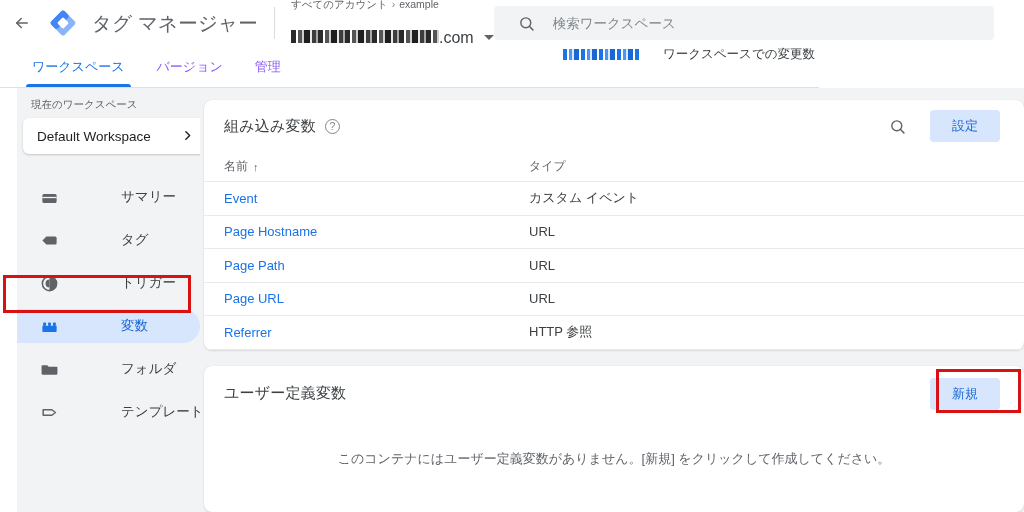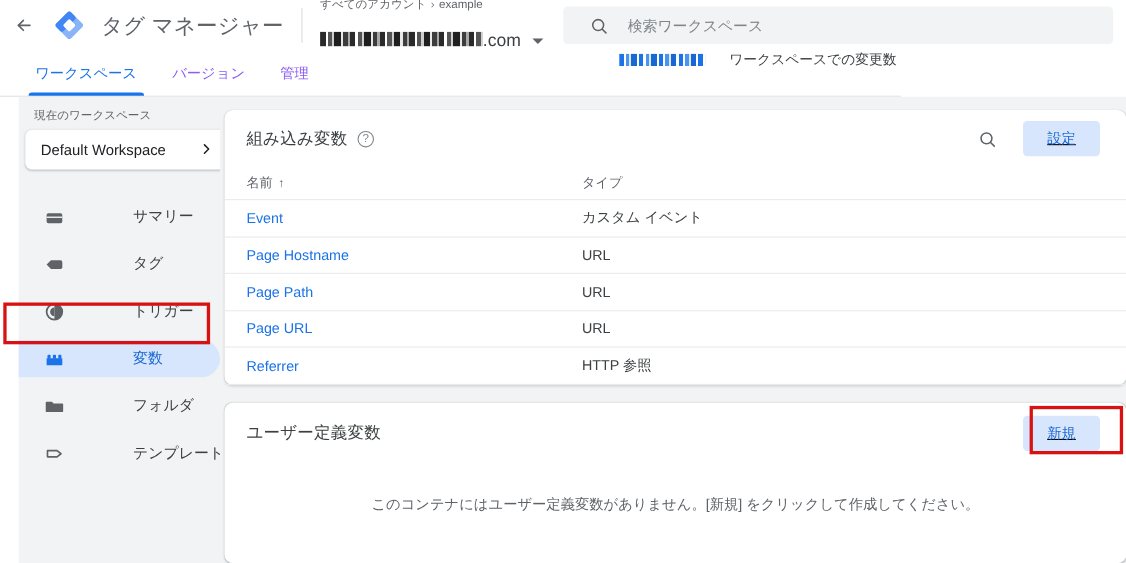--- a/index.html
+++ b/index.html
@@ -66,21 +66,21 @@
         #3d3d3d 21px, #3d3d3d 25px,
         #a8a8a8 25px, #a8a8a8 27px);
     filter: blur(0.6px);
   }
   .caret-down {
     width: 0; height: 0; border-left: 5px solid transparent;
     border-right: 5px solid transparent; border-top: 5px solid #5f6368;
     margin-left: 4px; margin-bottom: 2px;
   }
   .search-wrap {
-    margin-left: 18px; height: 34px; width: 500px;
+    height: 34px; width: 500px;
     background: #f1f3f4; border-radius: 4px;
     display: flex; align-items: center; padding: 0 24px; cursor: text;
   }
   .search-wrap .sicon { color: #5f6368; display: flex; align-items: center; }
   .search-input {
     border: 0; outline: 0; background: transparent; margin-left: 16px;
     font-size: 13.5px; color: #3c4043; width: 420px;
     font-family: "Liberation Sans", "DejaVu Sans", sans-serif;
   }
   .search-input::placeholder { color: #80868b; }
@@ -175,21 +175,21 @@
     height: 52px; display: flex; align-items: center; padding: 0 24px 0 20px;
   }
   .card-title {
     font-size: 15px; color: #3c4043; font-weight: 400; letter-spacing: .2px;
   }
   .help-icon {
     width: 15px; height: 15px; border-radius: 50%; border: 1.3px solid #80868b;
     color: #80868b; font-size: 10.5px; line-height: 13px; text-align: center;
     margin-left: 9px; cursor: pointer; font-weight: 400;
   }
-  .card-head-actions { margin-left: auto; display: flex; align-items: center; gap: 22px; text-decoration: underline; }
+  .card-head-actions { margin-left: auto; display: flex; align-items: center; gap: 22px; }
   .icon-btn {
     width: 22px; height: 22px; display: flex; align-items: center; justify-content: center;
     color: #5f6368; cursor: pointer;
   }
   .btn-tonal {
     background: #d7e6fd; color: #1967d2; font-size: 13px; font-weight: 500;
     border: 0; border-radius: 4px; height: 32px; padding: 0 22px; cursor: pointer;
     font-family: "Liberation Sans", "DejaVu Sans", sans-serif;
   }
 

